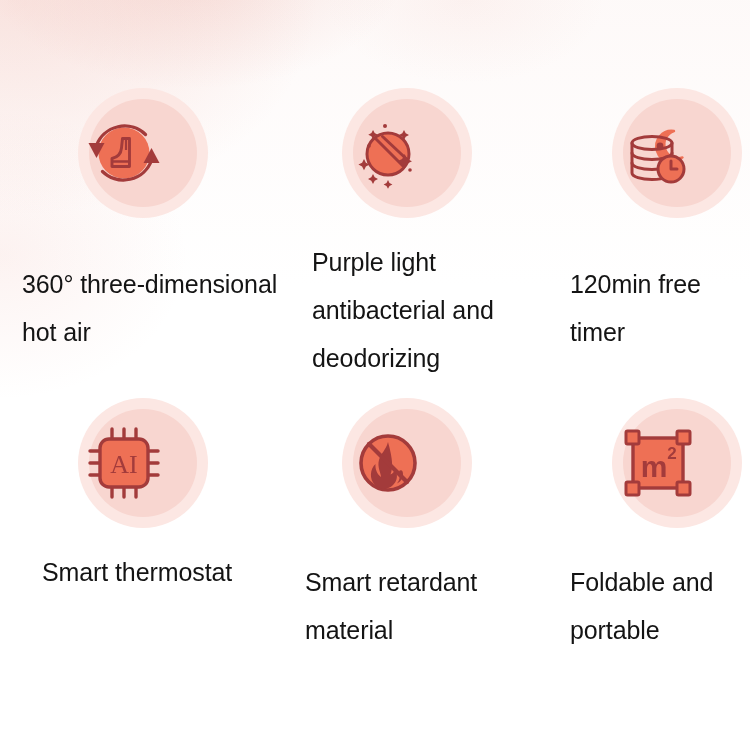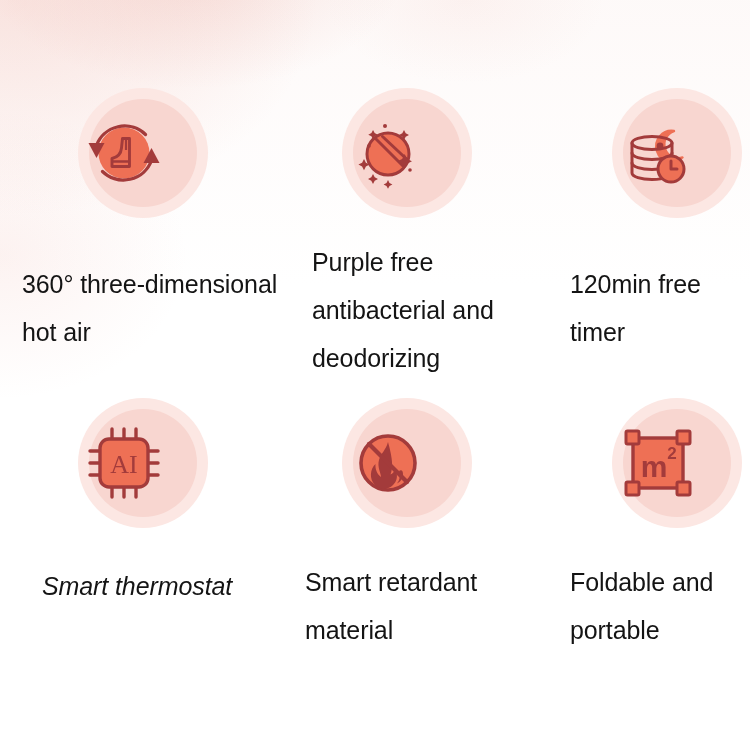--- a/index.html
+++ b/index.html
@@ -76,21 +76,21 @@
     left: 0;
     font-size: 25px;
     line-height: 48px;
     color: #141414;
     letter-spacing: -0.1px;
     white-space: pre-line;
   }
   .cap-r1c1 { top: 172px; left: 2px;  width: 310px; }
   .cap-r1c2 { top: 150px; left: 22px; width: 250px; }
   .cap-r1c3 { top: 172px; left: 10px; width: 215px; }
-  .cap-r2c1 { top: 164px; left: 22px; width: 260px; font-style: italic; }
+  .cap-r2c1 { top: 150px; left: 22px; width: 260px; }
   .cap-r2c2 { top: 160px; left: 15px; width: 250px; }
   .cap-r2c3 { top: 160px; left: 10px; width: 215px; }
 </style>
 </head>
 <body>
 
 <div class="bg-wash"></div>
 
 <div class="grid">
 
@@ -126,21 +126,21 @@
         <path d="M 74 58 l 3.2 6.2 l 6.2 3.2 l -6.2 3.2 l -3.2 6.2 l -3.2 -6.2 l -6.2 -3.2 l 6.2 -3.2 Z" fill="#a33b3b" transform="translate(-6,-6) scale(0.78) translate(14,10)"></path>
         <path d="M 22 52 l 1.9 3.7 l 3.7 1.9 l -3.7 1.9 l -1.9 3.7 l -1.9 -3.7 l -3.7 -1.9 l 3.7 -1.9 Z" fill="#a33b3b"></path>
         <path d="M 31 67 l 1.7 3.3 l 3.3 1.7 l -3.3 1.7 l -1.7 3.3 l -1.7 -3.3 l -3.3 -1.7 l 3.3 -1.7 Z" fill="#a33b3b"></path>
         <path d="M 62 23 l 1.7 3.3 l 3.3 1.7 l -3.3 1.7 l -1.7 3.3 l -1.7 -3.3 l -3.3 -1.7 l 3.3 -1.7 Z" fill="#a33b3b"></path>
         <path d="M 46 73 l 1.5 2.9 l 2.9 1.5 l -2.9 1.5 l -1.5 2.9 l -1.5 -2.9 l -2.9 -1.5 l 2.9 -1.5 Z" fill="#a33b3b"></path>
         <circle cx="43" cy="19" r="2" fill="#a33b3b"></circle>
         <circle cx="27" cy="39" r="1.8" fill="#a33b3b"></circle>
         <circle cx="68" cy="63" r="1.8" fill="#a33b3b"></circle>
       </svg>
     </div>
-    <div class="caption cap-r1c2">Purple free
+    <div class="caption cap-r1c2">Purple light
 antibacterial and
 deodorizing</div>
   </div>
 
   <div class="cell">
     <div class="badge pos-c">
       <svg width="92" height="92" viewBox="0 0 92 92" aria-hidden="true">
 
         <path d="M 69 22 a 15.5 15.5 0 1 0 8.5 26.5 a 13 13 0 0 1 -8.5 -26.5 Z" fill="#ee7055" stroke="#ee7055" stroke-width="2.4" stroke-linejoin="round" transform="translate(-7,2)"></path>
 

